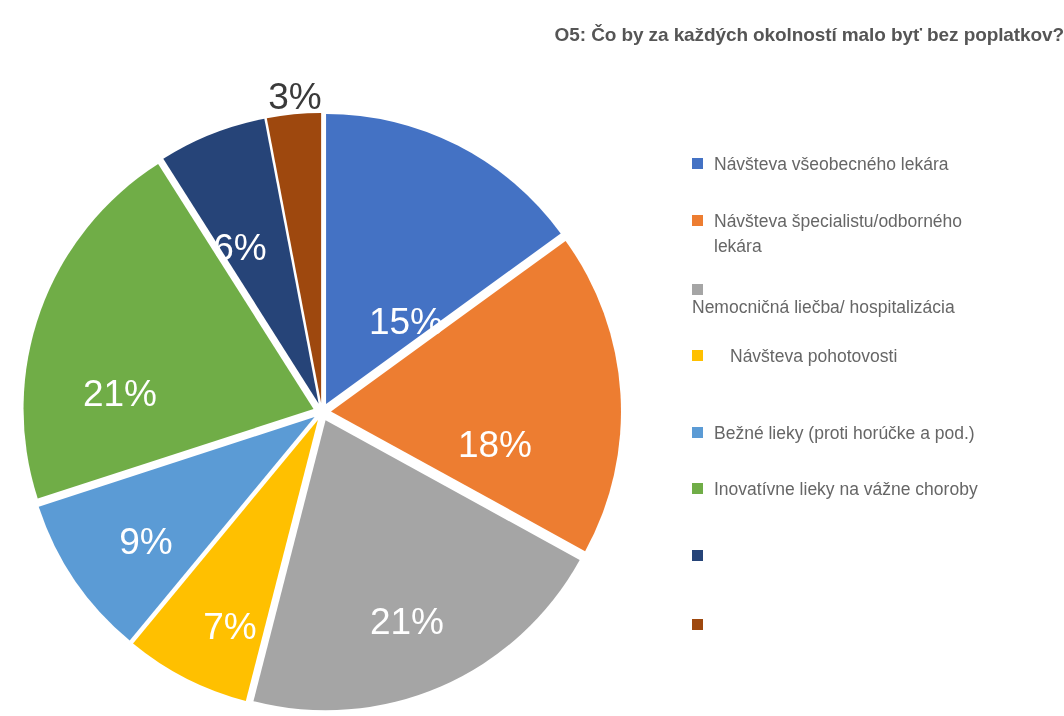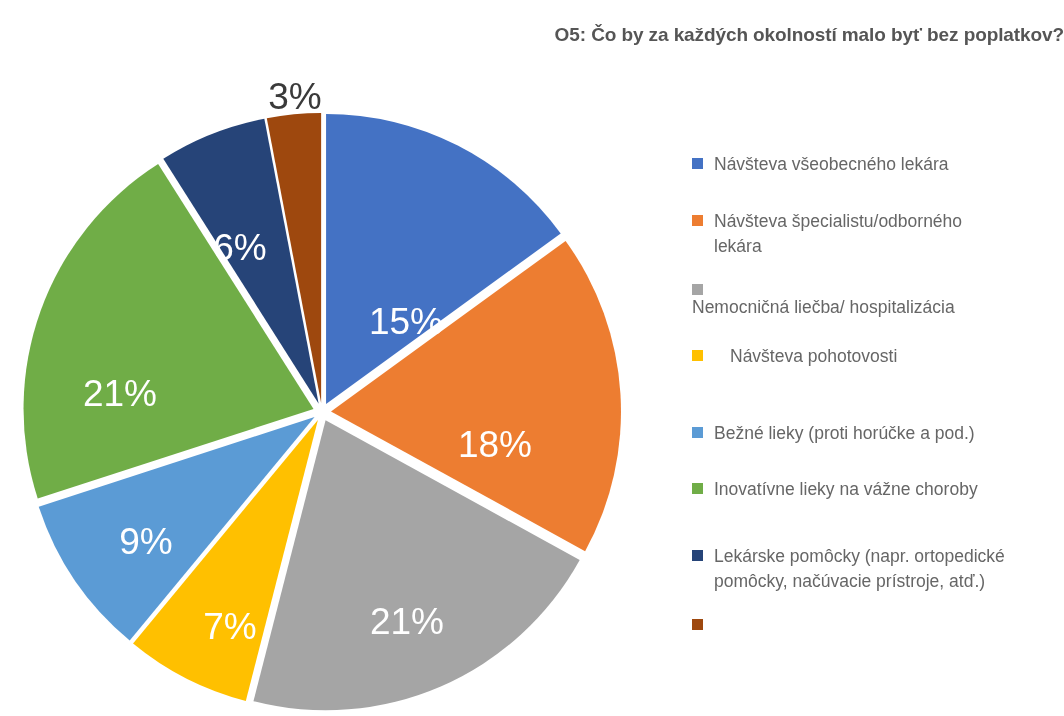--- a/index.html
+++ b/index.html
@@ -130,21 +130,19 @@
       <div class="legend-item" style="top: 291px;">
         <span class="legend-marker" style="background: rgb(91, 155, 213);"></span>
         <span class="legend-label">Bežné lieky (proti horúčke a pod.)</span>
       </div>
       <div class="legend-item" style="top: 347px;">
         <span class="legend-marker" style="background: rgb(112, 173, 71);"></span>
         <span class="legend-label">Inovatívne lieky na vážne choroby</span>
       </div>
       <div class="legend-item" style="top: 414px;">
         <span class="legend-marker" style="background: rgb(38, 68, 120);"></span>
-        <span class="legend-label">Lekárske pomôcky (napr. ortopedické
-pomôcky, načúvacie prístroje, atď.)</span>
       </div>
       <div class="legend-item" style="top: 483px;">
         <span class="legend-marker" style="background: rgb(158, 72, 14);"></span>
       </div>
     </div>
 
 </div>
 
 </body></html>

